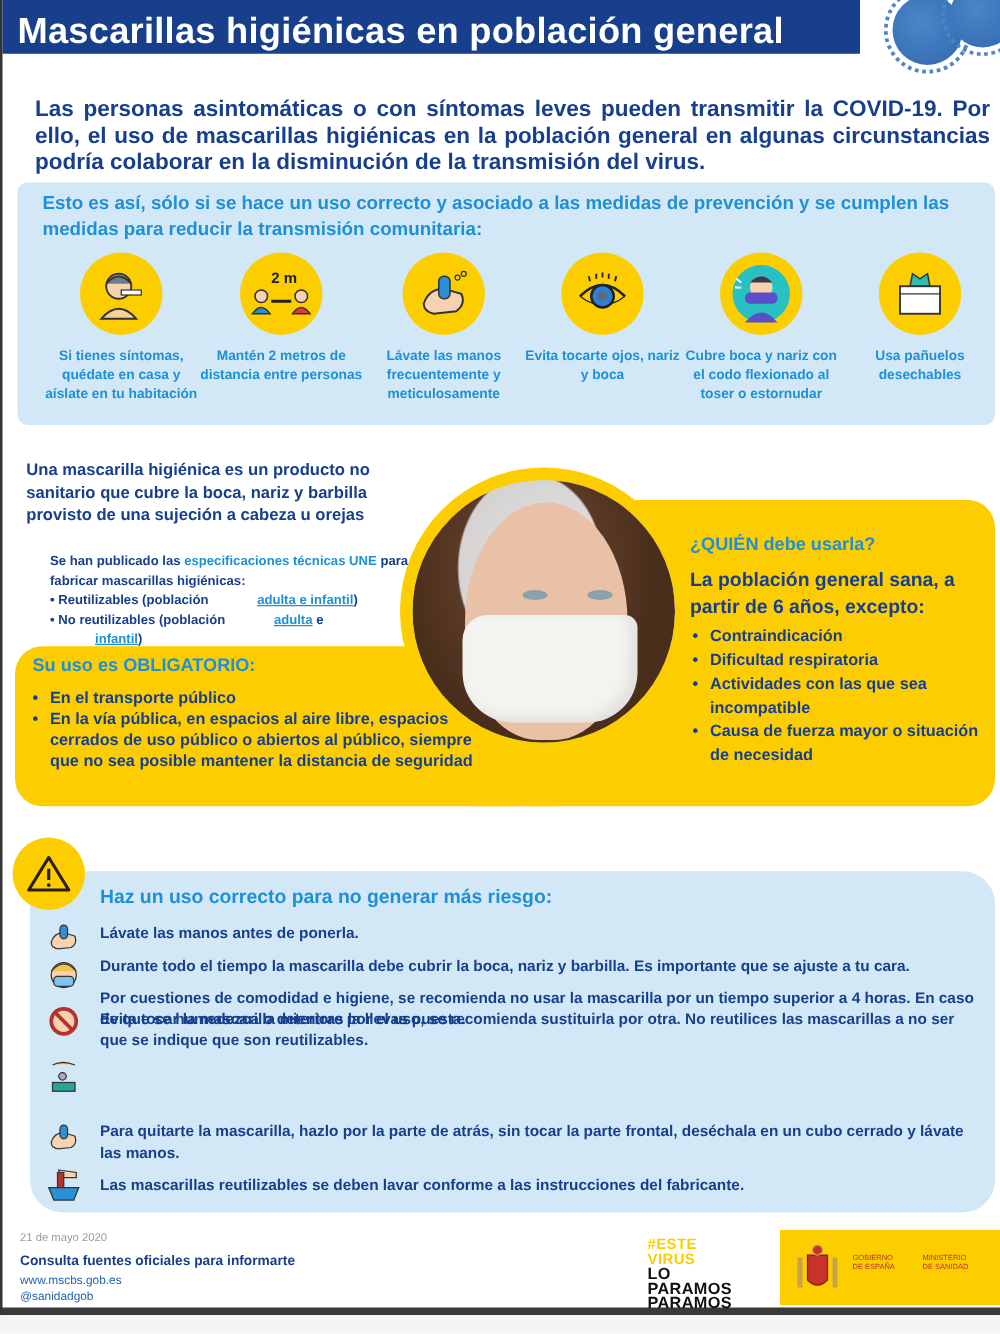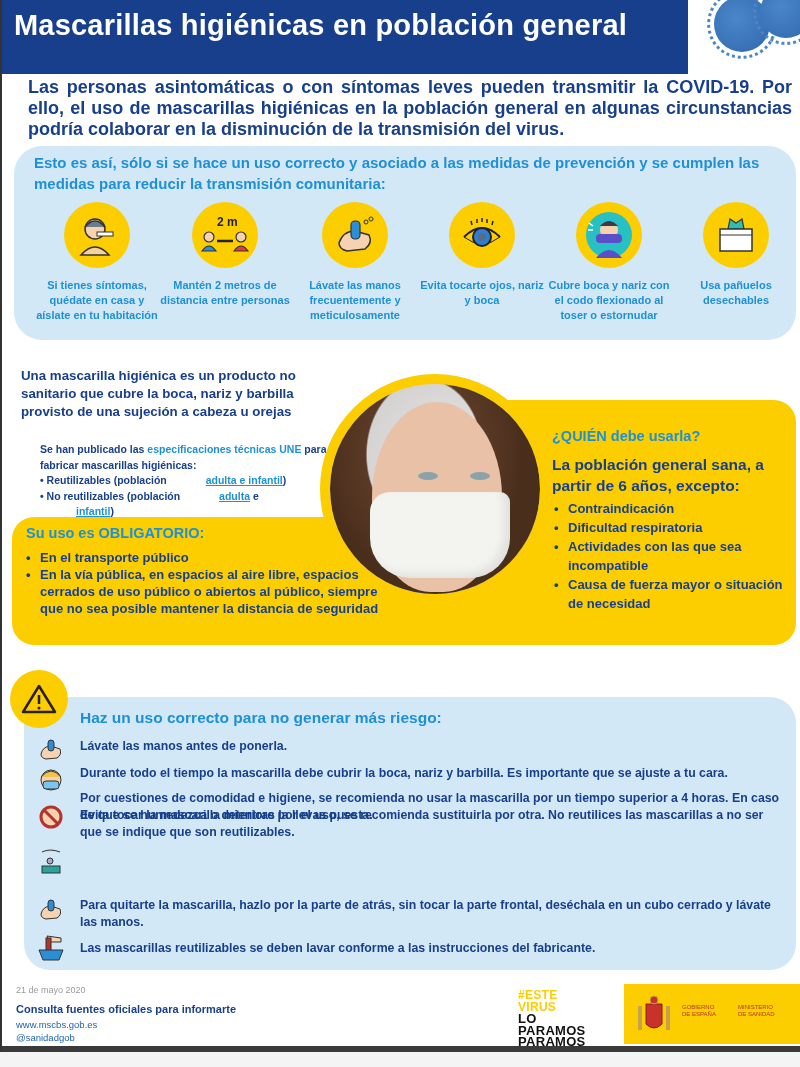--- a/index.html
+++ b/index.html
@@ -3,31 +3,31 @@
 <meta charset="utf-8">
 <style>
   * { box-sizing: border-box; margin: 0; padding: 0; }
   html, body { width: 800px; height: 1067px; background: #ffffff; overflow: hidden; }
   body { font-family: "Liberation Sans", "DejaVu Sans", sans-serif; position: relative; }
 
   .frame { position: absolute; left: 0; top: 0; width: 800px; height: 1052px; border-left: 2px solid #333; border-bottom: 6px solid #3a3a3a; background: #fff; }
   .below { position: absolute; left: 0; top: 1052px; width: 800px; height: 15px; background: #f4f4f4; }
 
   
-  .title-bar { position: absolute; left: 0; top: 0; width: 686px; height: 74px; background: #173f8c; }
+  .title-bar { position: absolute; left: 0; top: 0; width: 686px; height: 43px; background: #173f8c; }
   .title-bar h1 { position: absolute; left: 12px; top: 9px; color: #fff; font-size: 29px; font-weight: bold; letter-spacing: 0.2px; }
   .virus { position: absolute; top: -4px; width: 60px; height: 60px; border-radius: 50%; background: radial-gradient(circle at 40% 40%, #4a86c8 0%, #3b74b9 60%, #2f65a8 100%); }
   .virus::before { content: ""; position: absolute; inset: -7px; border-radius: 50%; border: 3px dotted #4d86c6; }
   .v1 { left: 712px; width: 56px; height: 56px; }
   .v2 { left: 758px; top: -14px; width: 52px; height: 52px; }
 
   .intro { position: absolute; left: 26px; top: 77px; width: 764px; color: #173f8c; font-size: 18px; font-weight: bold; line-height: 21px; text-align: justify; }
 
   
-  .prev-box { position: absolute; left: 12px; top: 146px; width: 782px; height: 194px; background: #d3e8f6; border-radius: 28px; }
+  .prev-box { position: absolute; left: 12px; top: 146px; width: 782px; height: 194px; background: #d3e8f6; border-radius: 8px; }
   .prev-box .head { position: absolute; left: 20px; top: 6px; width: 760px; color: #1e90d6; font-size: 15px; font-weight: bold; line-height: 21px; }
   .measure { position: absolute; width: 130px; text-align: center; }
   .measure .circ { width: 66px; height: 66px; border-radius: 50%; background: #fcce00; margin: 0 auto; display: flex; align-items: center; justify-content: center; }
   .measure .lbl { margin-top: 10px; color: #1e90d6; font-size: 11px; font-weight: bold; line-height: 15px; }
 
   
   .def { position: absolute; left: 19px; top: 367px; width: 280px; color: #173f8c; font-size: 13.3px; font-weight: bold; line-height: 18px; }
   .spec { position: absolute; left: 19px; top: 442px; width: 290px; color: #173f8c; font-size: 10.5px; font-weight: bold; line-height: 15.5px; margin-left: 19px; }
   .spec .hl { color: #1e90d6; }
   .spec .ul { color: #1e90d6; text-decoration: underline; padding-left: 36px; }

